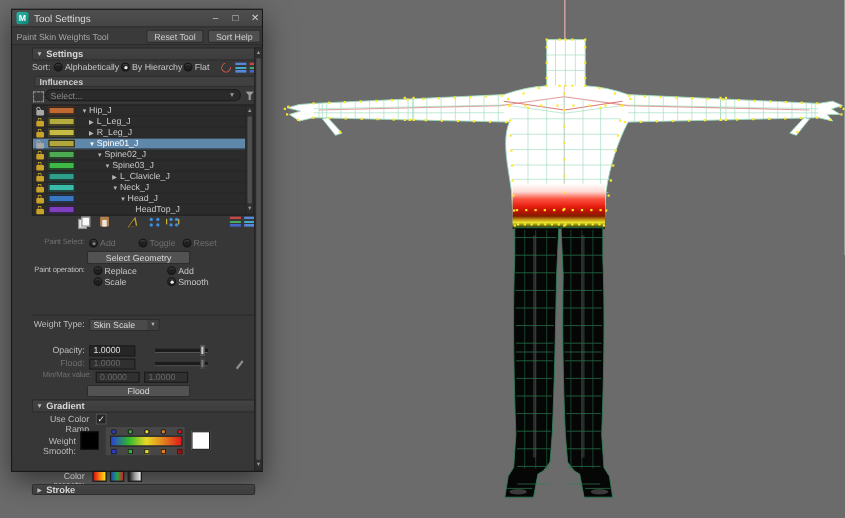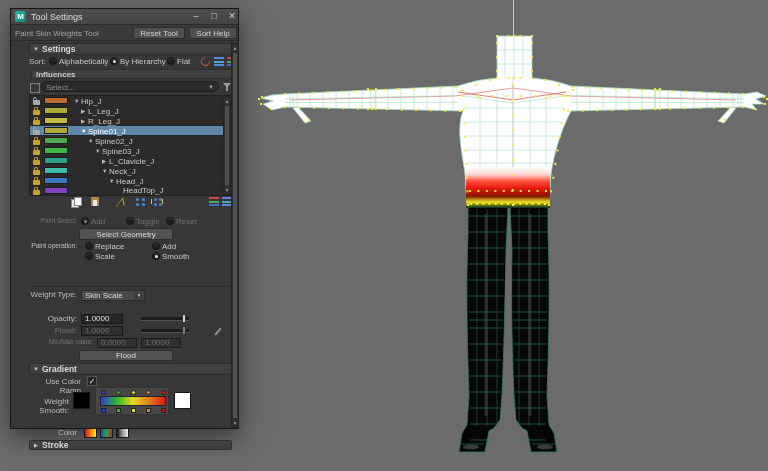--- a/index.html
+++ b/index.html
@@ -589,21 +589,21 @@
     <div class="r dim" style="left:18px;top:317px;width:203px;height:11px">
       <span class="lab">Flood:</span>
       <span class="inp" style="left:52px;width:42px">1.0000</span>
       <span class="slider" style="left:112px;width:48px">
           <span class="trk"></span>
           <span class="hnd" style="left: 85%;"></span>
         </span>
       <span class="pencil" style="left:188px;top:1px"></span>
     </div>
 
-    <div class="r dim" style="left:34px;top:329px;width:203px;height:11px">
+    <div class="r dim" style="left:24px;top:329px;width:203px;height:11px">
       <span class="lab tight">Min/Max value:</span>
       <span class="inp" style="left:52px;width:40px">0.0000</span>
       <span class="inp" style="left:96px;width:40px">1.0000</span>
     </div>
 
     <div class="pbtn r" style="left:68px;top:341px;width:94px;height:11px;line-height:10px">Flood</div>
 
     <div class="sect r" style="left:18px;top:354px;width:203px;height:12px">
       <span class="sarr">▼</span><span>Gradient</span>
     </div>

